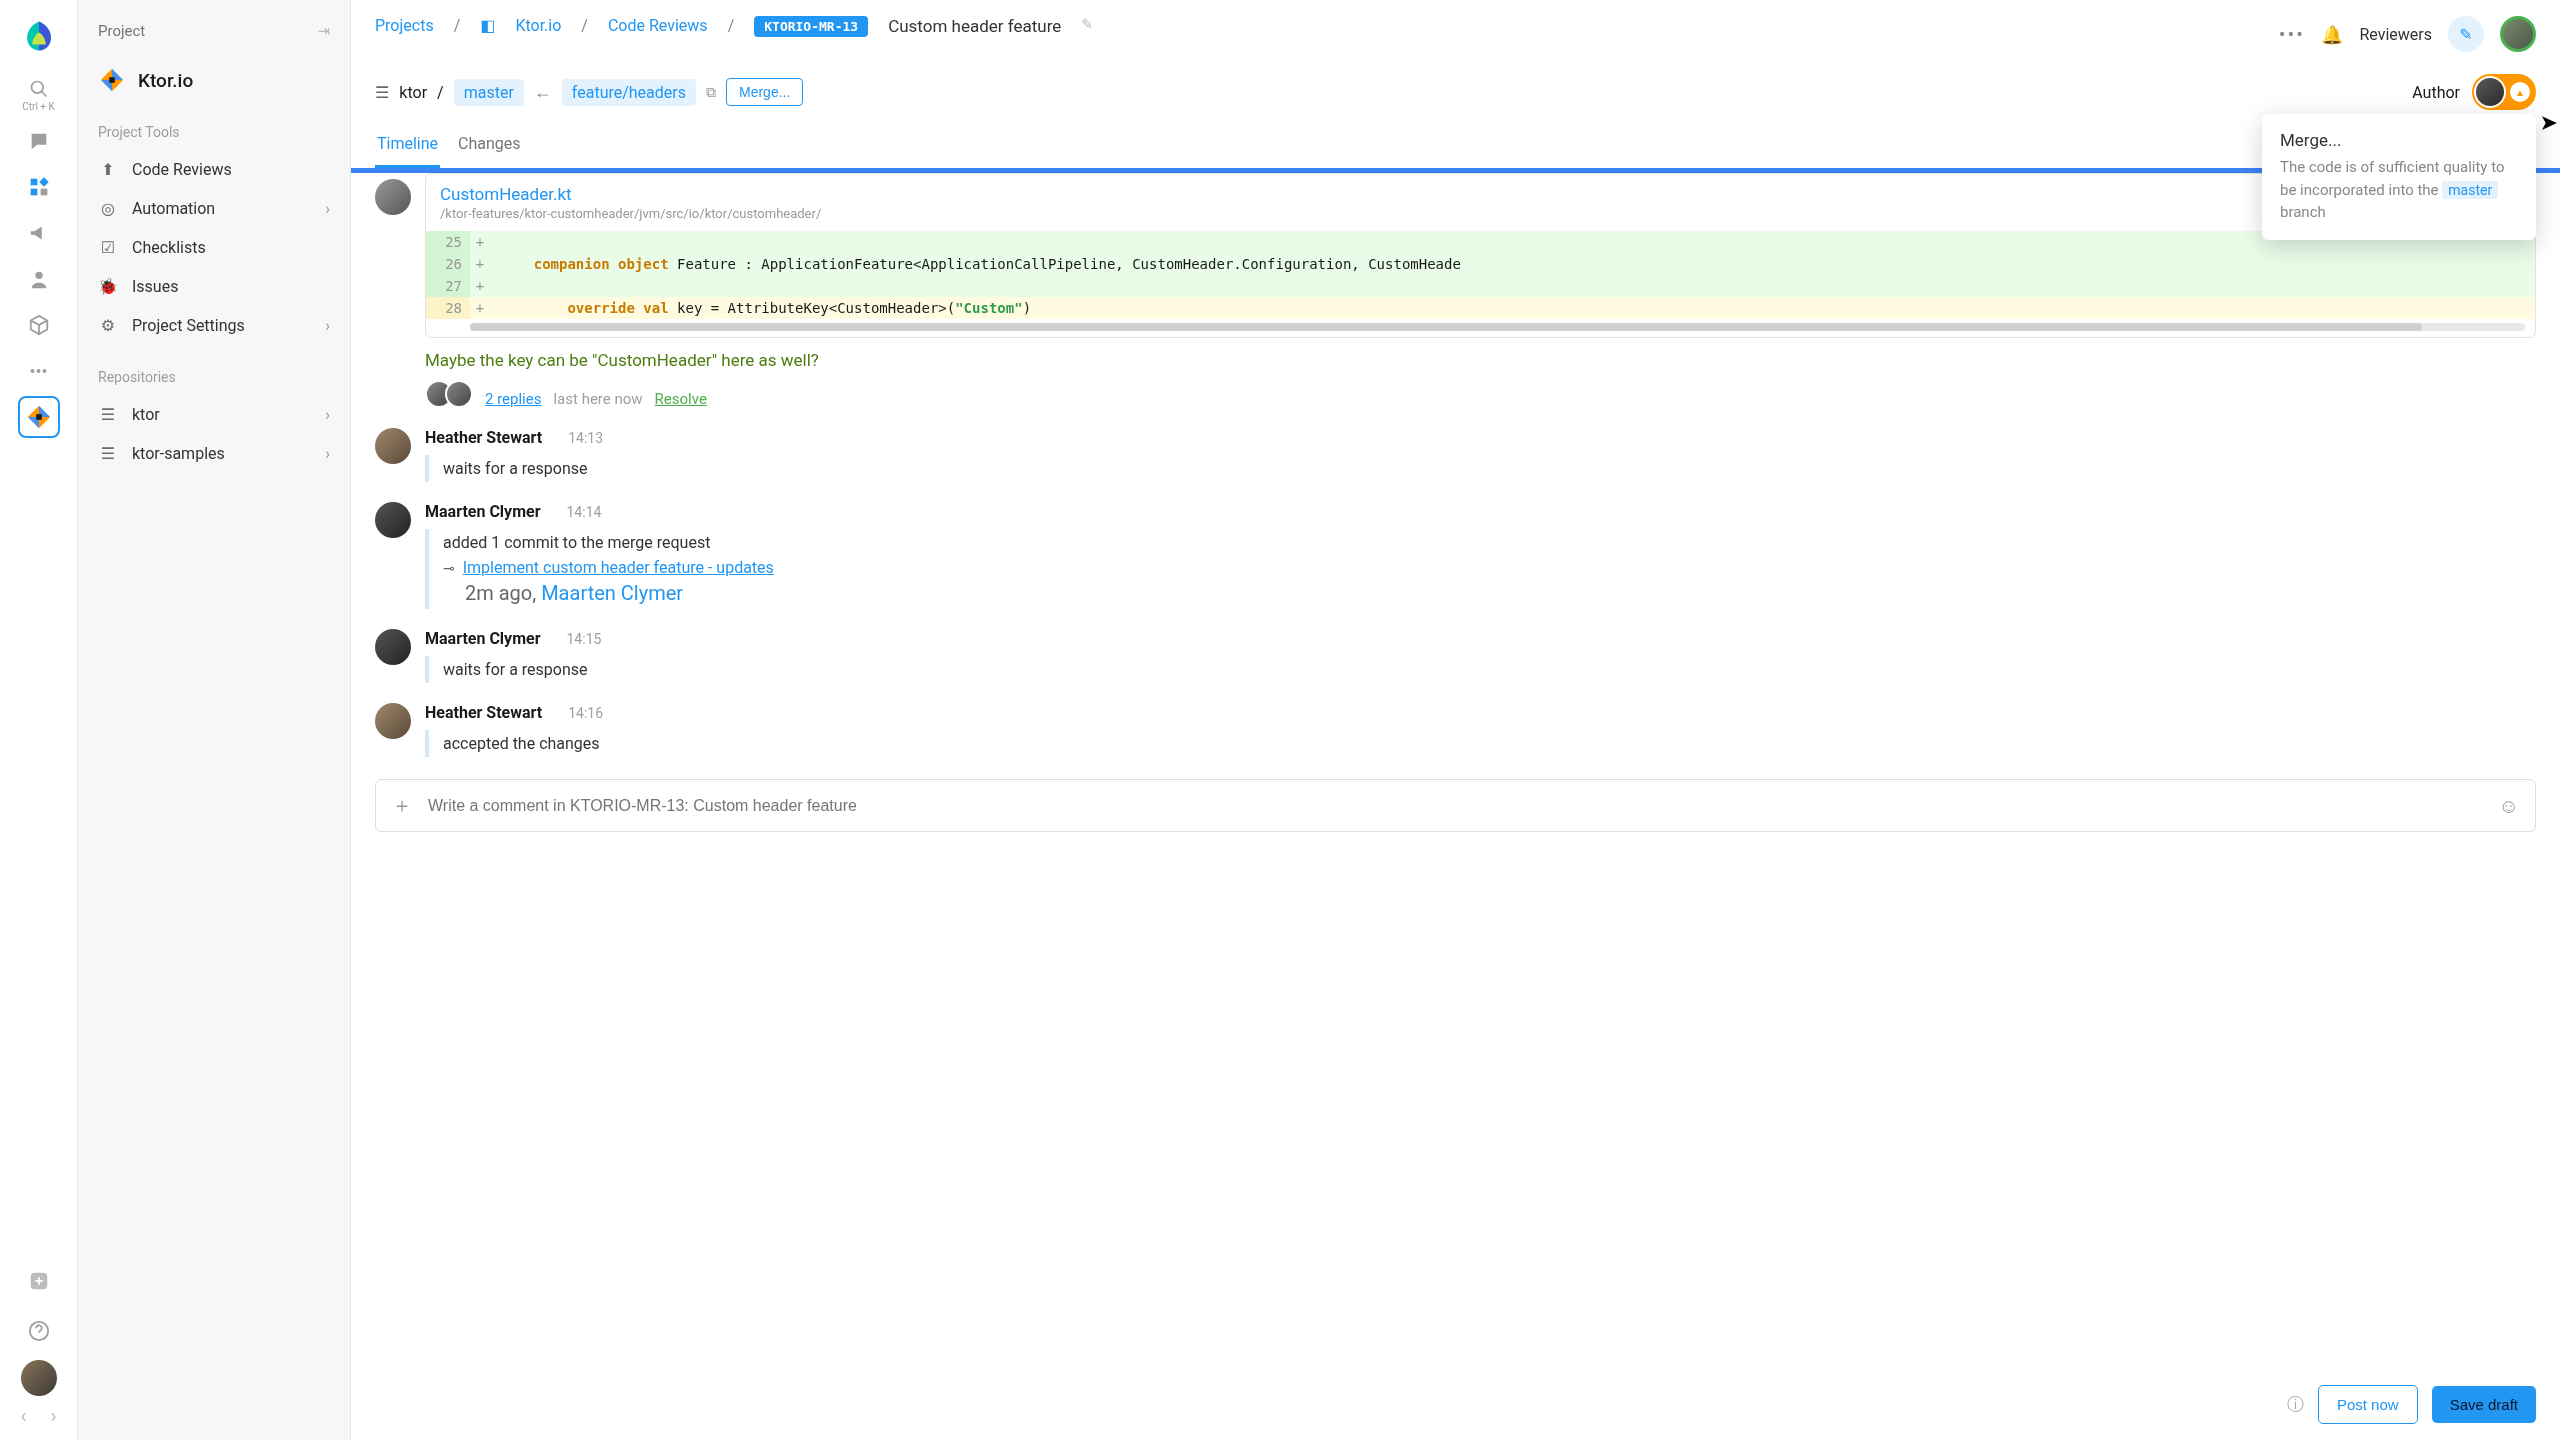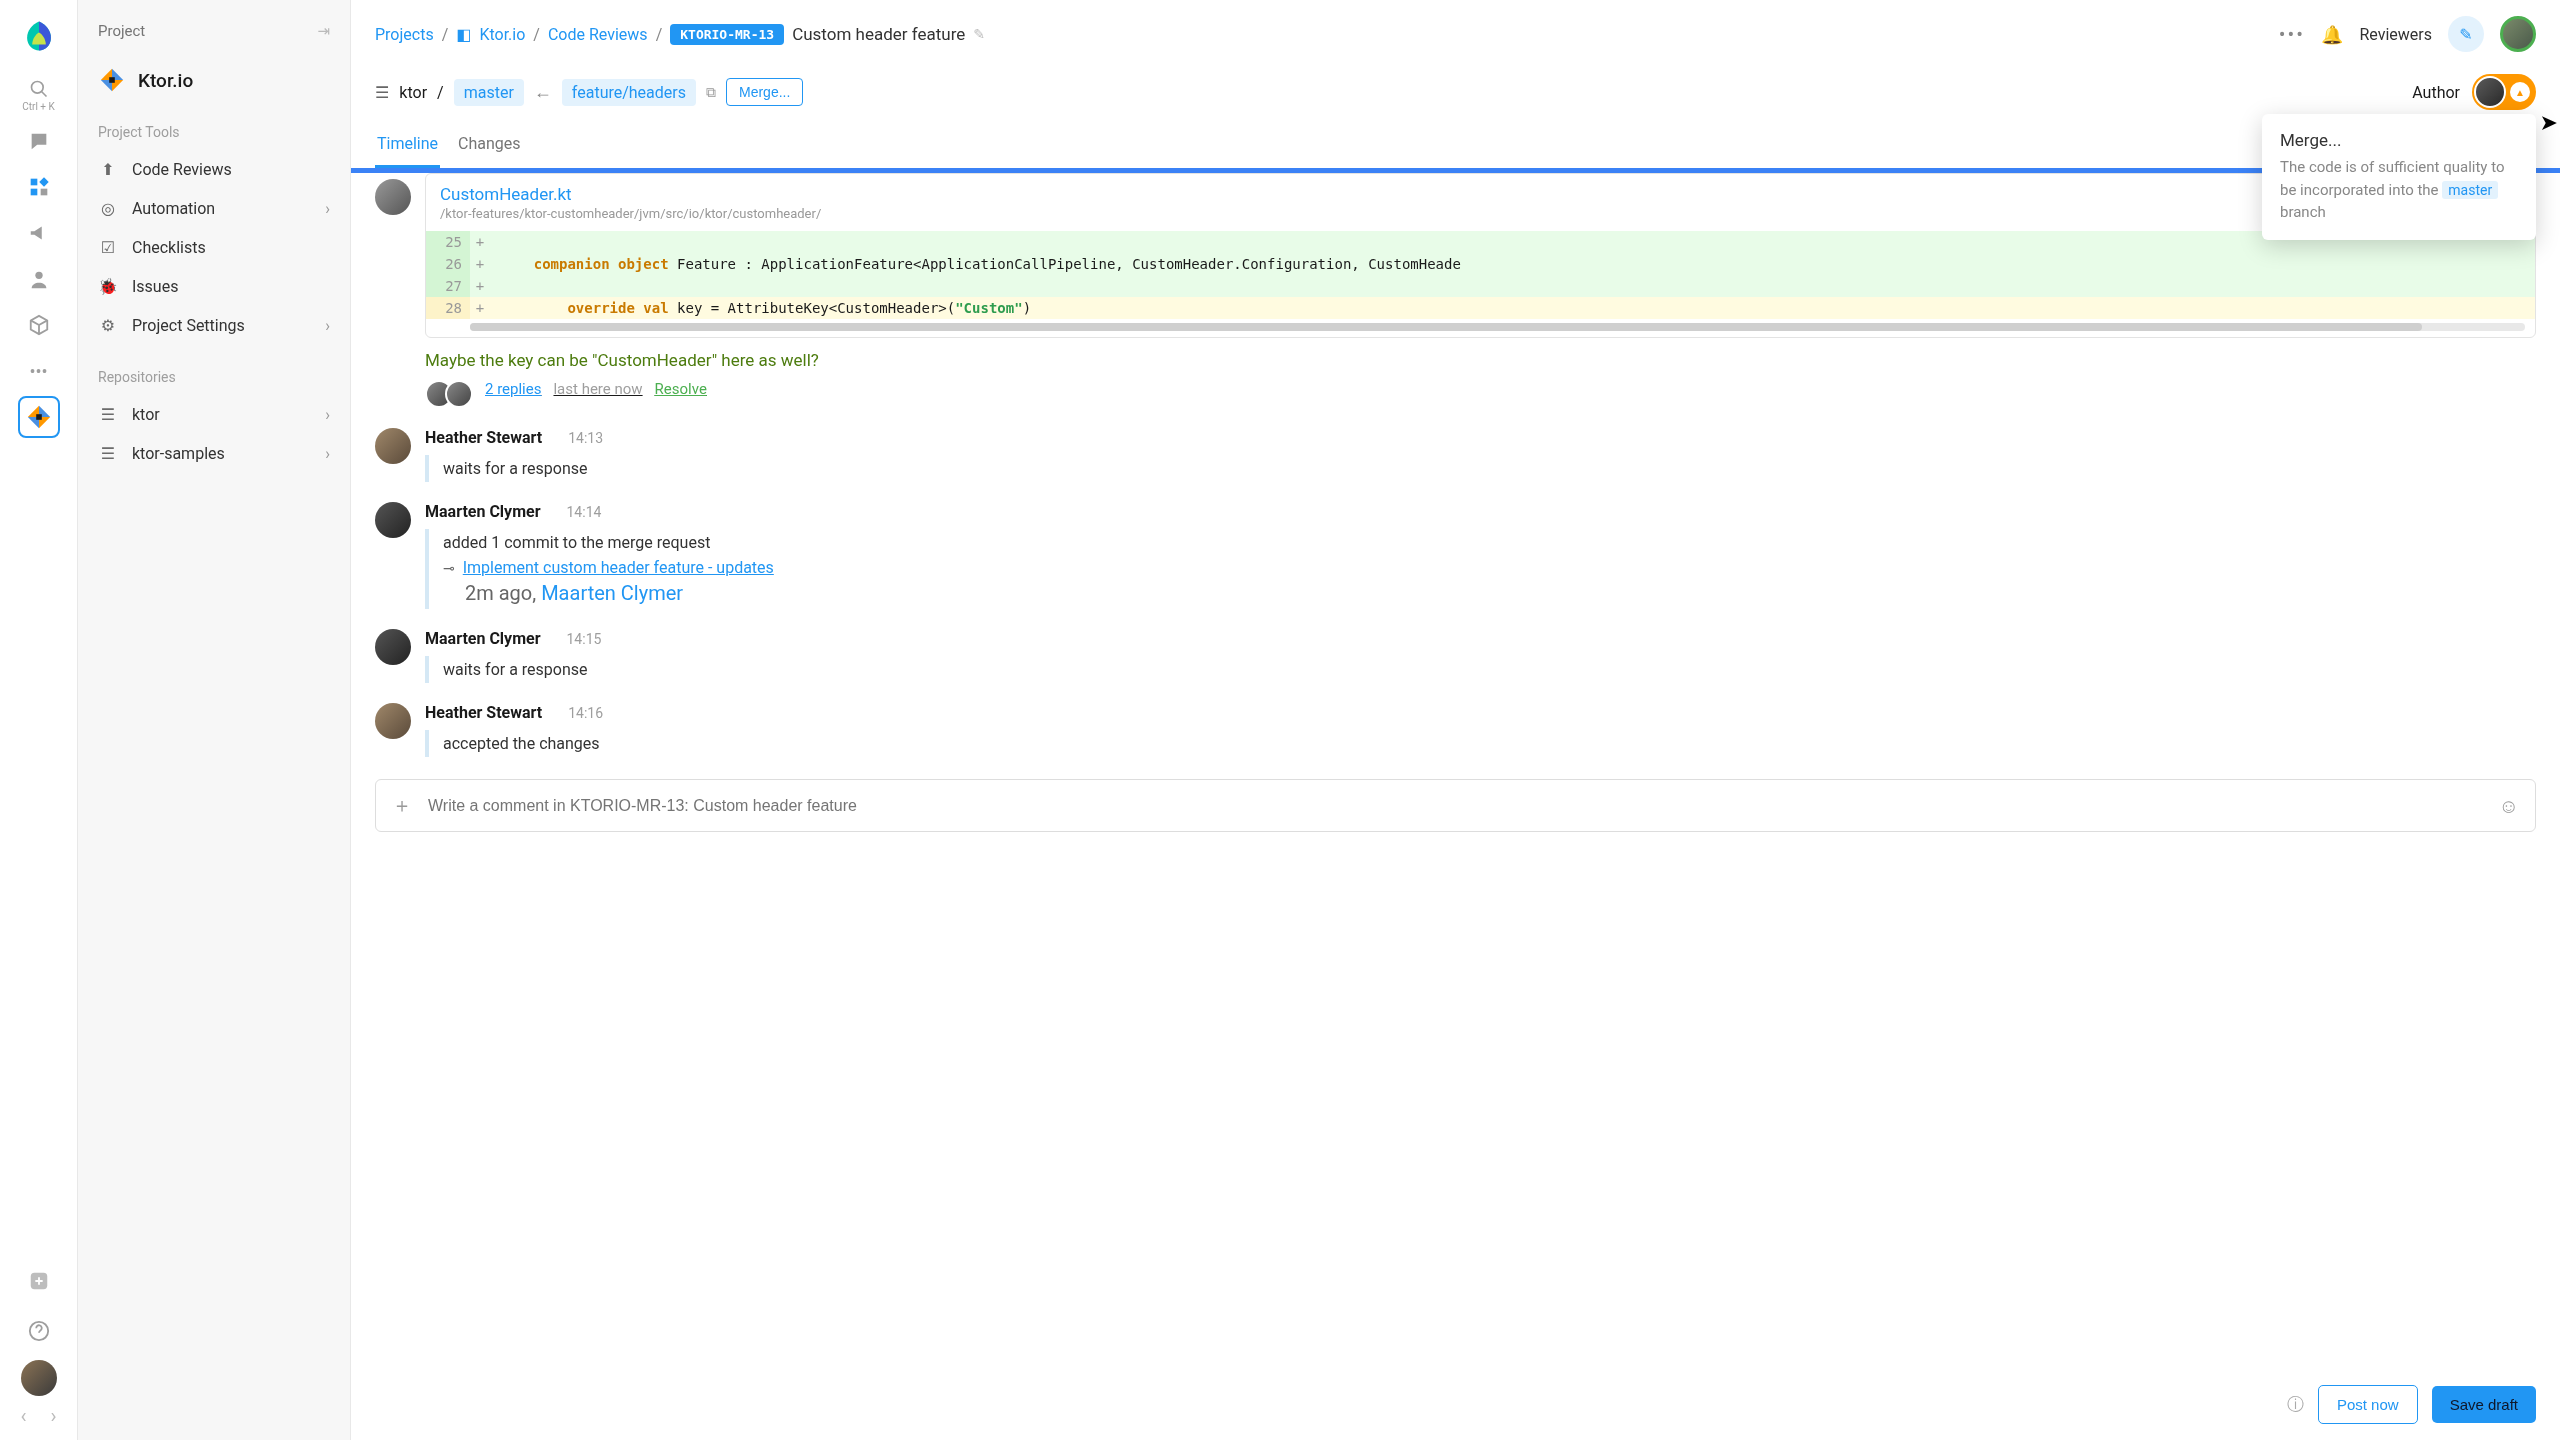--- a/index.html
+++ b/index.html
@@ -23,21 +23,21 @@
 .project-icon { width:28px; height:28px; }
 .project-name { font-size:19px; font-weight:500; }
 .section-label { padding: 10px 20px; color:#9e9e9e; font-size:14px; }
 .sb-item { display:flex; align-items:center; gap:14px; padding: 10px 20px; font-size:16px; cursor:pointer; color:#333; }
 .sb-item .chev { margin-left:auto; color:#999; }
 .sb-icon { width:20px; text-align:center; color:#6b6b6b; font-size:16px; }
 
 
 .main { flex:1; display:flex; flex-direction:column; overflow:hidden; }
 .topbar { padding: 16px 24px 8px 24px; }
-.breadcrumb { display:flex; align-items:center; gap:8px; font-size:16px; }
+.breadcrumb { display:flex; align-items:flex-start; gap:20px; font-size:16px; }
 .breadcrumb a { color:#2196f3; text-decoration:none; }
 .breadcrumb .sep { color:#888; }
 .mr-badge { background:#2196f3; color:#fff; padding:3px 10px; border-radius:4px; font-family: ui-monospace, monospace; font-size:13px; font-weight:600; }
 .mr-title { font-size:17px; color:#333; }
 .edit-icon { color:#bbb; font-size:14px; }
 .top-actions { margin-left:auto; display:flex; align-items:center; gap:16px; }
 .top-bell { color:#4caf50; font-size:18px; }
 .top-dots { color:#888; font-size:20px; letter-spacing:2px; }
 .reviewers-label { font-size:16px; color:#333; }
 .circle-btn { width:36px; height:36px; border-radius:50%; display:flex; align-items:center; justify-content:center; }
@@ -73,21 +73,21 @@
 .ln-gutter { width:44px; text-align:right; padding:3px 8px 3px 0; color:#999; background:#f7f7f7; }
 .ln-plus { width:20px; text-align:center; padding:3px 0; color:#999; }
 .ln-code { flex:1; padding:3px 10px; white-space:pre; overflow:hidden; }
 .ln-green .ln-gutter{ background:#d4f5d4; } .ln-green .ln-plus, .ln-green .ln-code { background:#e8fce8; }
 .ln-yellow .ln-gutter{ background:#fdf3c9; } .ln-yellow .ln-plus, .ln-yellow .ln-code { background:#fffbe0; }
 .kw { color:#c97a00; font-weight:600; }
 .str { color:#2e9c4e; font-weight:600; }
 .hscroll { height:8px; background:#e8e8e8; border-radius:4px; margin:4px 10px 6px 44px; position:relative; }
 .hscroll::after{content:'';position:absolute;left:0;top:0;height:8px;width:95%;background:#cfcfcf;border-radius:4px;}
 .comment-text { font-size:17px; margin-top:12px; color:#4d7c0f; }
-.replies-row { display:flex; align-items:flex-start; gap:12px; margin-top:10px;text-decoration:underline; }
+.replies-row { display:flex; align-items:flex-end; gap:12px; margin-top:10px; }
 .stack-avatars { display:flex; }
 .stack-avatars .sa { width:28px; height:28px; border-radius:50%; background:linear-gradient(135deg,#888,#444); border:2px solid #fff; margin-left:-8px; }
 .stack-avatars .sa:first-child{margin-left:0;}
 .replies-link { color:#2196f3; font-size:15px; }
 .replies-meta { color:#9e9e9e; font-size:15px; }
 .resolve-link { color:#4caf50; font-size:15px; }
 
 .event { display:flex; gap:14px; margin-top:20px; }
 .event-avatar { width:36px; height:36px; border-radius:50%; flex-shrink:0; background:linear-gradient(135deg,#bba,#776); }
 .ev-brown { background:linear-gradient(135deg,#a0886a,#5a4a3a); }

